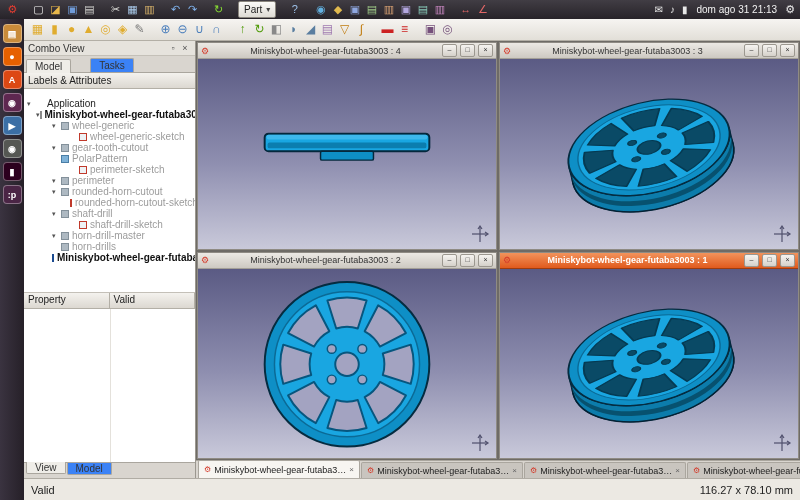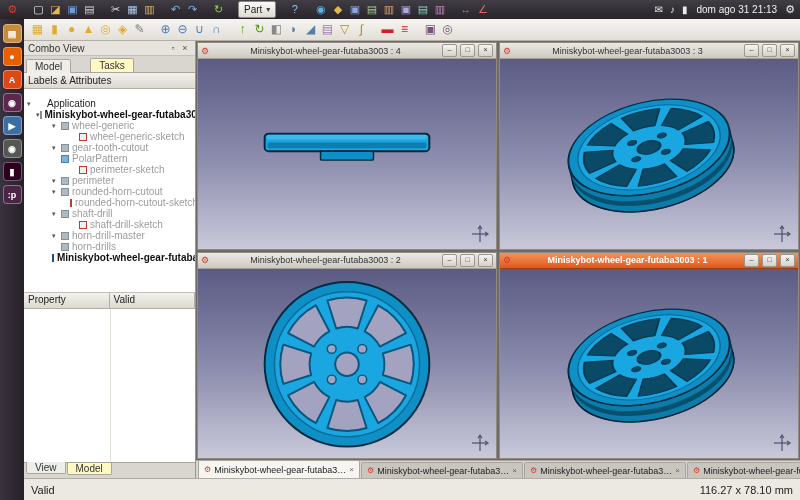--- a/index.html
+++ b/index.html
@@ -41,21 +41,21 @@
   #combo-view{position:absolute;left:24px;top:41px;width:172px;bottom:22px;
     background:#efedე8;background:#efede8;border-right:1px solid #9b978f;
     display:flex;flex-direction:column;box-sizing:border-box;}
   .dock-header{height:14px;display:flex;align-items:center;background:#e6e3dd;
     border-bottom:1px solid #c4c0b8;padding:0 4px;font-size:10px;color:#333;}
   .dock-title{flex:1;}
   .dock-btn{width:12px;text-align:center;color:#555;font-size:9px;cursor:pointer;}
   .panel-tabs{height:16px;display:flex;align-items:flex-end;background:#d9d5cf;
     border-bottom:1px solid #aaa69e;padding-left:2px;gap:19px;}
   .panel-tab{padding:1px 8px;font-size:10px;border:1px solid #aaa69e;border-bottom:none;
-    border-radius:2px 2px 0 0;background:#fef9c3;color:#333;cursor:pointer;}
+    border-radius:2px 2px 0 0;background:#3b82f6;color:#333;cursor:pointer;}
   .panel-tab[data-active="true"]{background:#efede8;position:relative;top:1px;}
   .tree-header{height:15px;line-height:15px;padding:0 4px;font-size:10px;
     background:linear-gradient(#f4f2ee,#dcd8d1);border-bottom:1px solid #b3afa6;color:#222;}
   .tree{height:194px;background:#fff;overflow:hidden;padding-top:9px;border-bottom:1px solid #c4c0b8;}
   .tree-row{height:11px;display:flex;align-items:center;font-size:10px;cursor:default;white-space:nowrap;}
   .tree-row[data-level="0"]{padding-left:3px;}
   .tree-row[data-level="1"]{padding-left:12px;}
   .tree-row[data-level="2"]{padding-left:28px;}
   .tree-row[data-level="3"]{padding-left:46px;}
   .tree-arrow{width:9px;font-size:7px;color:#555;}

